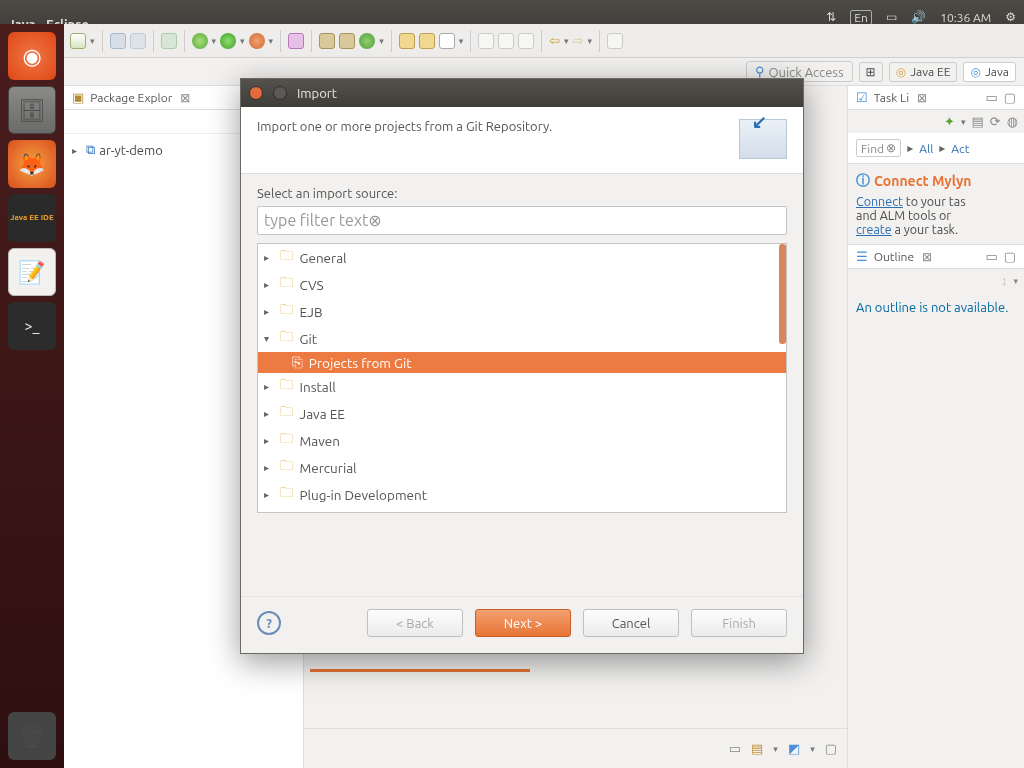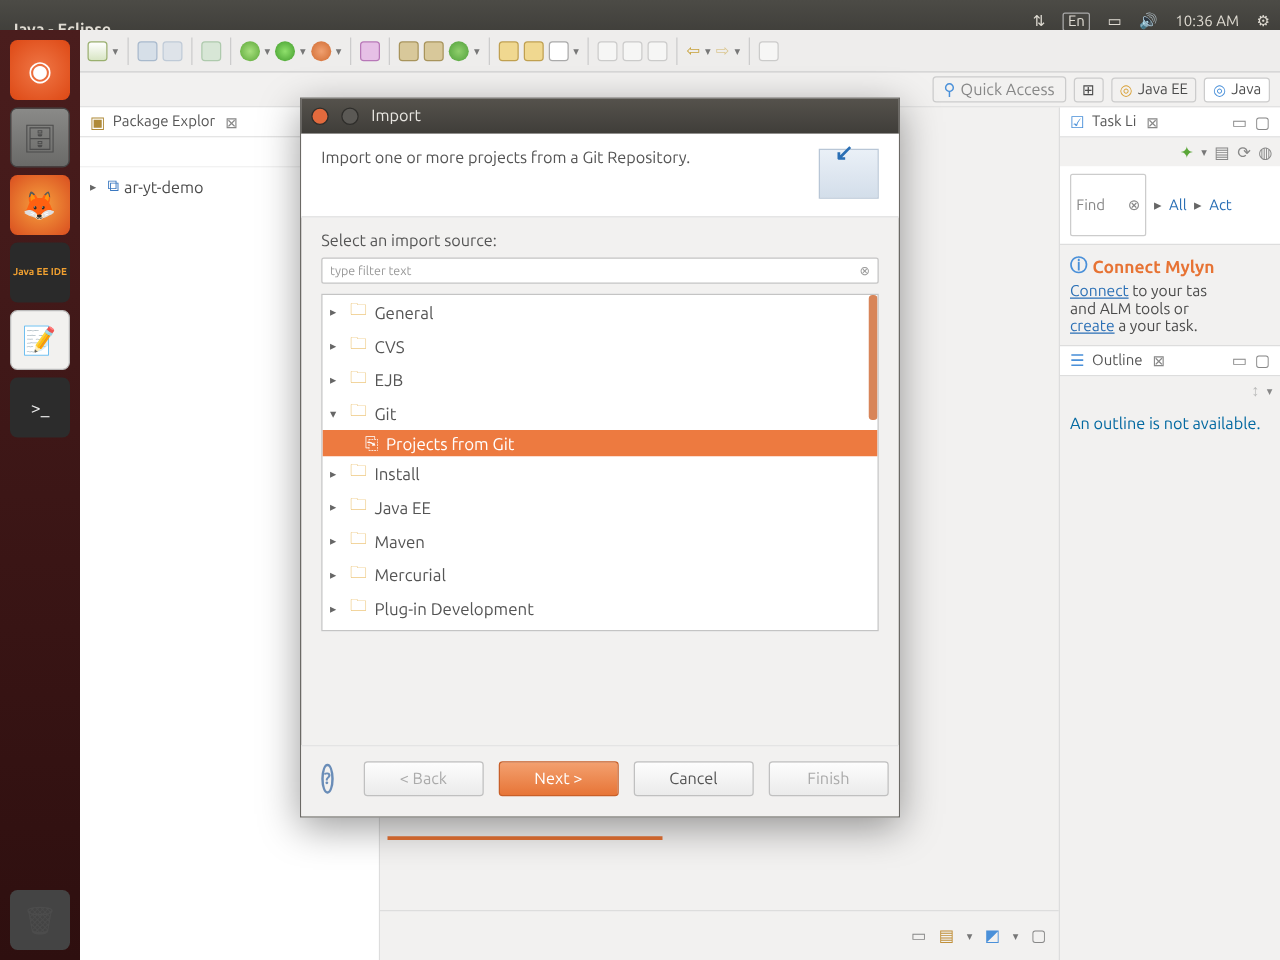--- a/index.html
+++ b/index.html
@@ -55,38 +55,38 @@
 .center .orange-strip { height:3px; background:#e77334; width:220px; margin-top:auto; margin-left:6px; margin-bottom:56px;}
 .bottom-views { height:40px; border-top:1px solid #ddd; display:flex; align-items:center; justify-content:flex-end; padding:0 10px; gap:10px; }
 
 
 .rightStack { width: 176px; display:flex; flex-direction:column; }
 .rightStack .section { border-bottom:1px solid #ddd; padding:6px 8px; background:#fff; }
 .rightStack .mylyn { padding:8px; font-size:12.5px; }
 .rightStack .mylyn h4 { color:#e77334; font-size:14px; display:flex; gap:4px; align-items:center; margin-bottom:4px;}
 .rightStack .mylyn a { color:#2a6fb5; text-decoration:underline; cursor:pointer; }
 .rightStack .findrow { display:flex; align-items:center; gap:6px; font-size:12px; }
-.rightStack .findrow .findbox { border:1px solid #ccc; padding:17px 4px; border-radius:2px; color:#888; display:flex; align-items:center; gap:18px;}
+.rightStack .findrow .findbox { border:1px solid #ccc; padding:1px 4px; border-radius:2px; color:#888; display:flex; align-items:center; gap:2px;}
 .rightStack .findrow .all { color:#2a6fb5; }
 .rightStack .outline { padding:8px; font-size:13px; color:#0369a1; }
 .rightStack .sectionbar { display:flex; align-items:center; gap:6px; justify-content:flex-end; padding:4px 6px; }
 
 
-.dialog { position:absolute; left: 240px; top: 78px; width: 480px; height: 576px; background:#f2f1f0; border:1px solid #6b6965; box-shadow: 0 8px 30px rgba(0,0,0,0.4); }
+.dialog { position:absolute; left: 240px; top: 78px; width: 564px; height: 576px; background:#f2f1f0; border:1px solid #6b6965; box-shadow: 0 8px 30px rgba(0,0,0,0.4); }
 .dtitlebar { height:28px; background: linear-gradient(#55524c,#3f3d39); display:flex; align-items:center; gap:10px; padding:0 8px; color:#e8e6e1; font-size:13px; }
 .dtitlebar .wbtn { width:14px; height:14px; border-radius:50%; background:#5b5955; border:1px solid #2f2e2b; }
 .dtitlebar .wbtn.close { background:#e36a3d; }
 .dheader { background:#fff; padding:12px 16px 14px; border-bottom:1px solid #ddd; display:flex; align-items:flex-start; }
 .dheader h3 { font-size:15px; font-weight:bold; margin-bottom:6px; color:#333; }
 .dheader p { font-size:13px; color:#555; }
 .dheader .bigicon { margin-left:auto; width:48px; height:40px; border:1px solid #b8c6d6; background:linear-gradient(#eaf0f7,#d3deea); position:relative; }
 .dheader .bigicon::after { content:"↘"; position:absolute; top:-9px; left:12px; color:#2a6fb5; font-size:18px; font-weight:bold; transform:scaleX(-1);}
 .dbody { padding:12px 16px 8px; }
 .dbody .srclabel { font-size:13px; color:#555; margin-bottom:6px; }
-.filterbox { width:100%; border:1px solid #c4c4c4; border-radius:2px; padding:4px 6px; font-size:10px; color:#999; background:#fff; display:flex; justify-content:space-between; }
+.filterbox { width:100%; border:1px solid #c4c4c4; border-radius:2px; padding:4px 6px; font-size:16px; color:#999; background:#fff; display:flex; }
 .srctree { margin-top:8px; border:1px solid #c4c4c4; background:#fff; height:270px; overflow:hidden; position:relative;}
 .srctree .scrollthumb { position:absolute; right:0; top:0; width:7px; height:100px; background:#d88559; border-radius:3px; }
 .srctree .row { display:flex; align-items:center; gap:6px; padding:2px 6px; font-size:13.5px; color:#555; }
 .srctree .row .tw { font-size:10px; color:#666; width:10px; }
 .srctree .row .fld { color:#e6b14a; }
 .srctree .row.open .tw::before { content:"▾"; }
 .srctree .row.closed .tw::before { content:"▸"; }
 .srctree .row.sel { background:#ed7a40; color:#fff; }
 .srctree .row.child { padding-left:34px; }
 .dbuttons { position:absolute; left:0; right:0; bottom:0; padding:12px 16px 16px; display:flex; align-items:center; gap:12px; border-top:1px solid #e4e4e4; background:#f2f1f0;}

